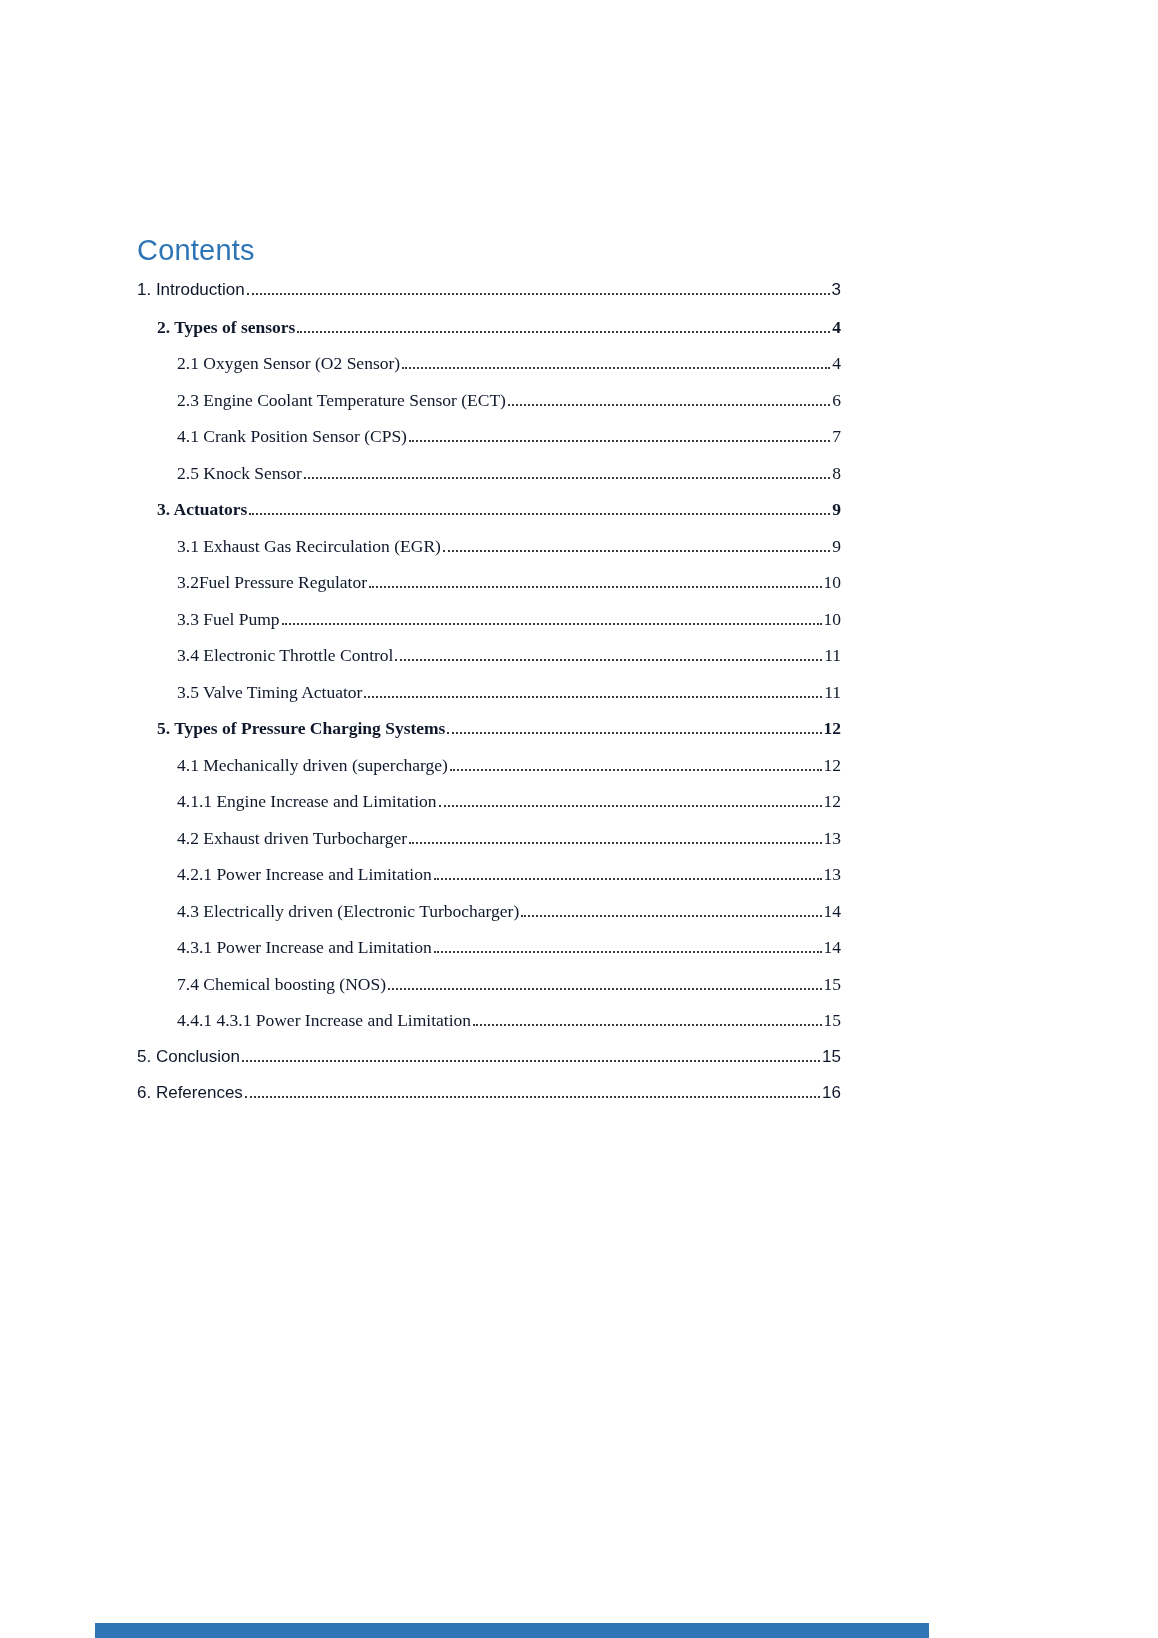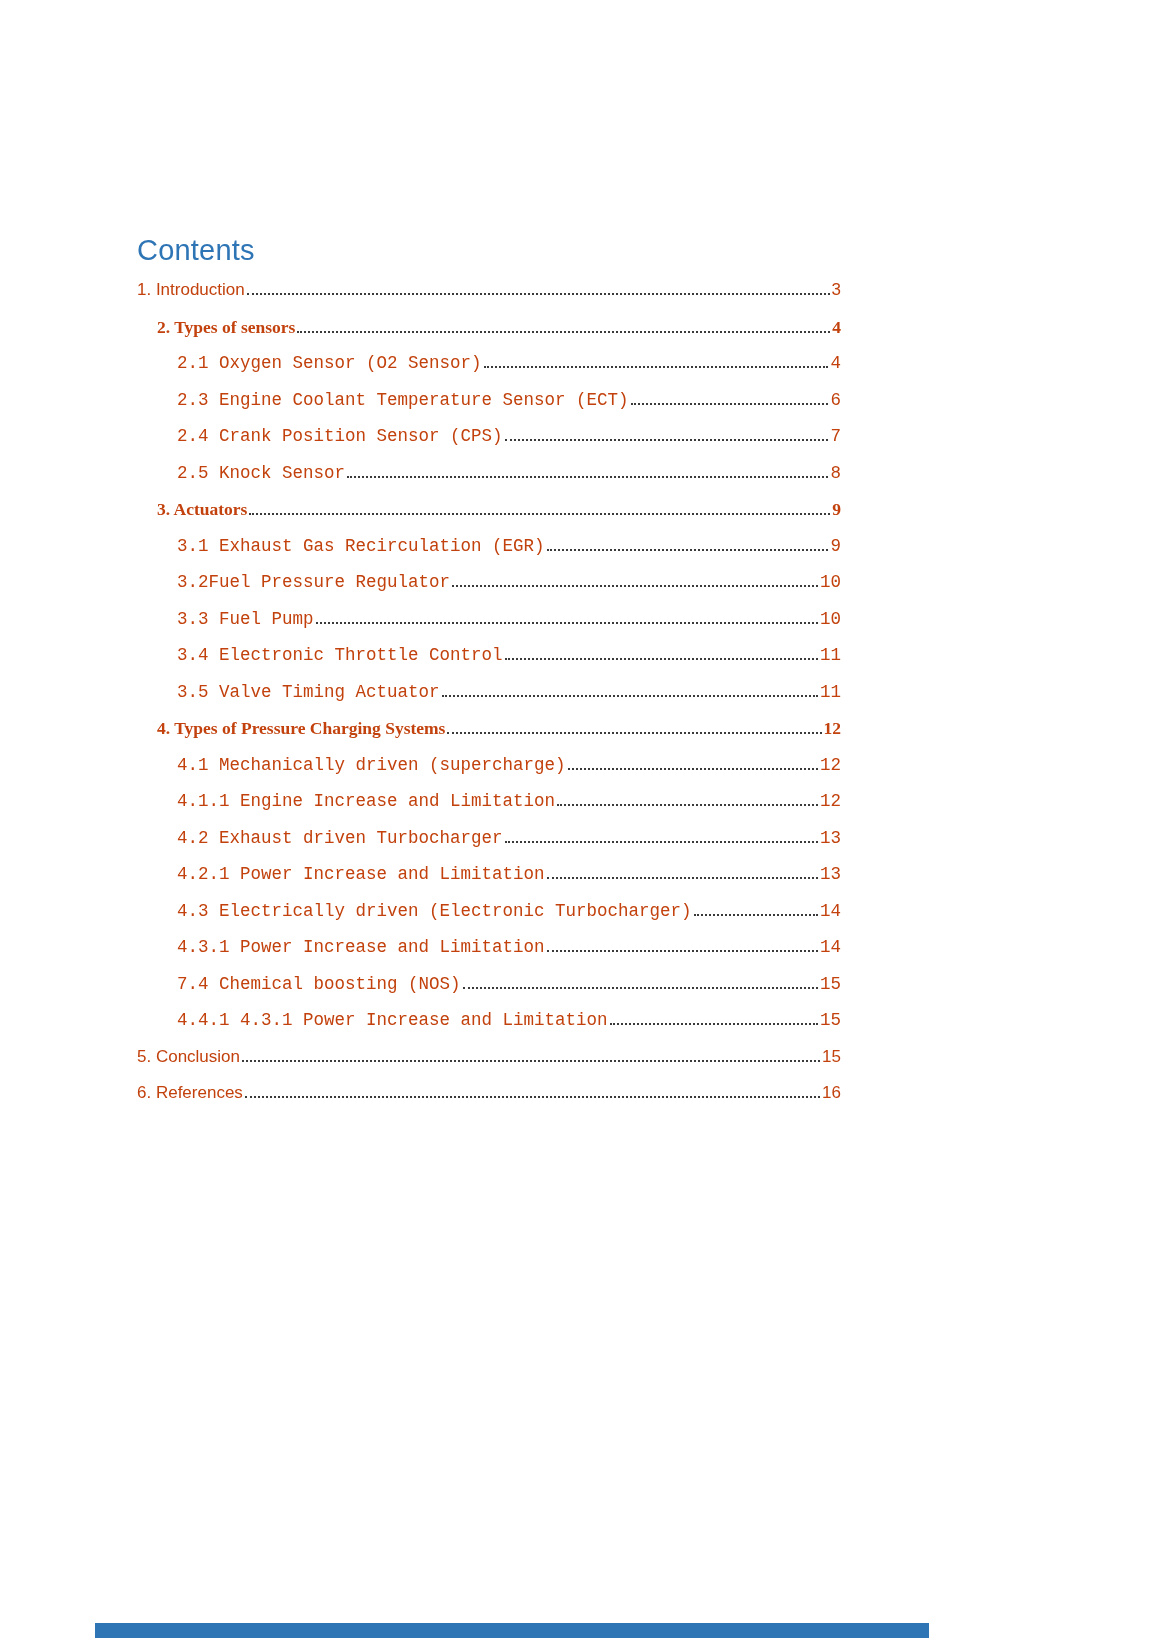--- a/index.html
+++ b/index.html
@@ -29,31 +29,31 @@
     margin: 0 0 12px 0;
     letter-spacing: 0.2px;
   }
   .toc-list {
     width: 100%;
   }
   .toc-row {
     display: flex;
     align-items: baseline;
     font-size: 17.5px;
-    color: #c2410c;
+    color: #0f172a;
     margin-bottom: 14.5px;
     line-height: 22px;
   }
   .toc-row.level-0 {
     padding-left: 0;
     font-family: "Liberation Sans", sans-serif;
     font-size: 17px;
   }
   .toc-row.level-1 { padding-left: 20px; font-weight: bold; }
-  .toc-row.level-2 { padding-left: 40px; font-family: Liberation Mono, monospace; }
+  .toc-row.level-2 { padding-left: 40px; }
   .toc-label {
     white-space: nowrap;
     flex: 0 0 auto;
   }
   .toc-leader {
     flex: 1 1 auto;
     border-bottom: 2px dotted #3a3a3a;
     margin: 0 2px 3px 2px;
     min-width: 20px;
     height: 1px;
@@ -98,21 +98,21 @@
   </div>
 
 
   <div class="toc-row level-2">
     <span class="toc-label">2.3 Engine Coolant Temperature Sensor (ECT)</span>
     <span class="toc-leader"></span>
     <span class="toc-page">6</span>
   </div>
 
   <div class="toc-row level-2">
-    <span class="toc-label">2.4 Crank Position Sensor (CPS)</span>
+    <span class="toc-label">4.1 Crank Position Sensor (CPS)</span>
     <span class="toc-leader"></span>
     <span class="toc-page">7</span>
   </div>
 
   <div class="toc-row level-2">
     <span class="toc-label">2.5 Knock Sensor</span>
     <span class="toc-leader"></span>
     <span class="toc-page">8</span>
   </div>
 
@@ -146,21 +146,21 @@
     <span class="toc-page">11</span>
   </div>
 
   <div class="toc-row level-2">
     <span class="toc-label">3.5 Valve Timing Actuator</span>
     <span class="toc-leader"></span>
     <span class="toc-page">11</span>
   </div>
 
   <div class="toc-row level-1">
-    <span class="toc-label">4. Types of Pressure Charging Systems</span>
+    <span class="toc-label">5. Types of Pressure Charging Systems</span>
     <span class="toc-leader"></span>
     <span class="toc-page">12</span>
   </div>
 
   <div class="toc-row level-2">
     <span class="toc-label">4.1 Mechanically driven (supercharge)</span>
     <span class="toc-leader"></span>
     <span class="toc-page">12</span>
   </div>
 

